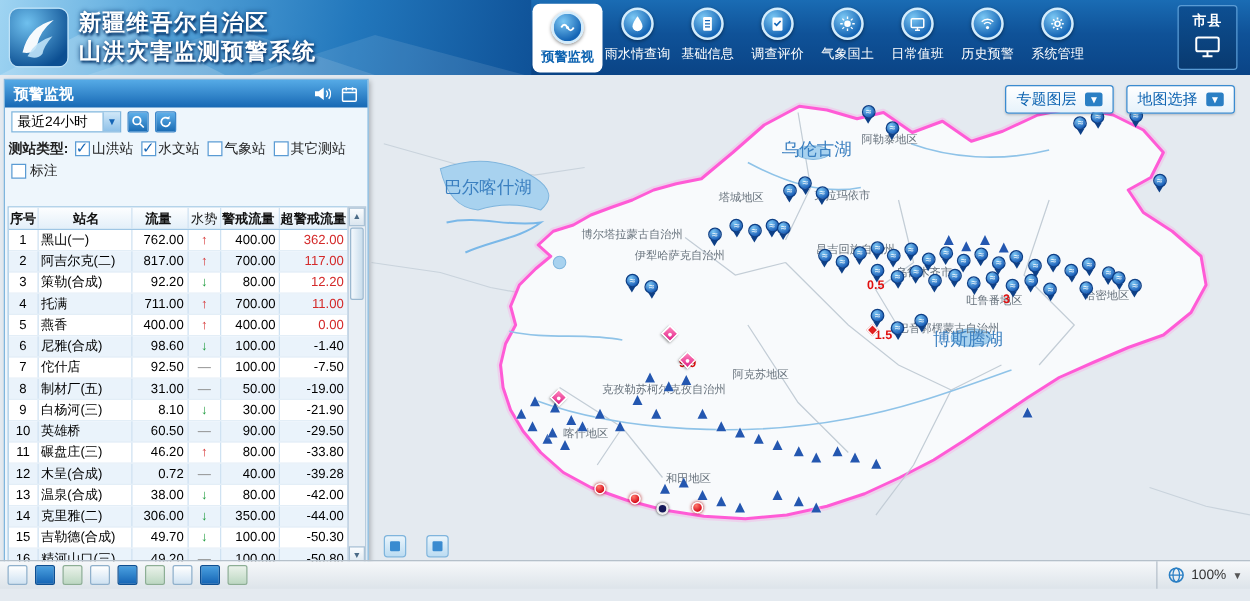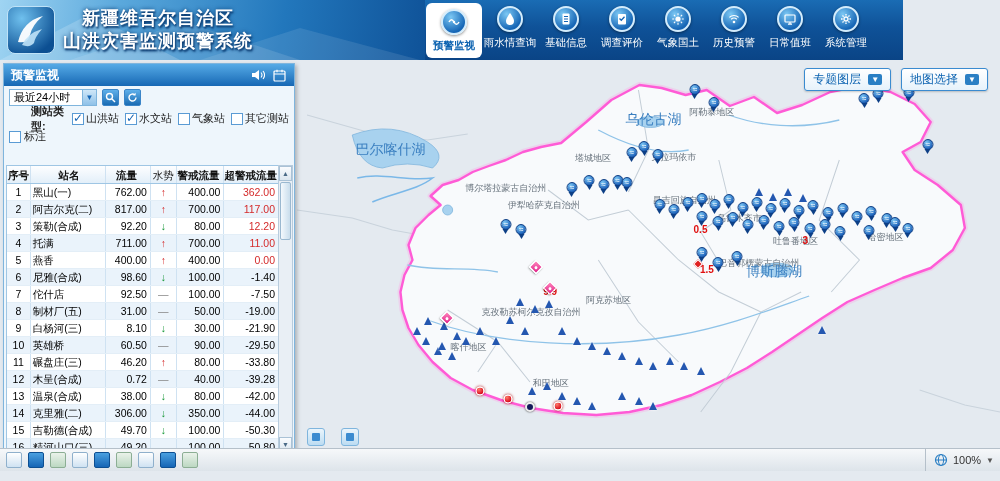--- a/index.html
+++ b/index.html
@@ -1,21 +1,21 @@
 <!DOCTYPE html>
 <html><head>
 <meta charset="utf-8">
 <style>
   * { margin:0; padding:0; box-sizing:border-box; }
   html,body { width:1000px; height:481px; overflow:hidden; font-family:"Liberation Sans","DejaVu Sans",sans-serif; background:#e4eaf0; }
   #root { position:relative; width:1000px; height:481px; }
 
   
-  .header { position:absolute; left:0; top:0; width:903px; height:60px;
-    background:linear-gradient(180deg,#1a6cb4 0%,#0f5298 45%,#0a4486 100%); z-index:30;text-align:center; }
+  .header { position:absolute; left:0; top:0; width:1000px; height:60px;
+    background:linear-gradient(180deg,#1a6cb4 0%,#0f5298 45%,#0a4486 100%); z-index:30; }
   .header-left { position:absolute; left:0; top:0; width:425px; height:60px;
     background:linear-gradient(100deg,#9fd4f2 0%,#5aa8dc 28%,#2277bc 66%,#0f5298 100%); overflow:hidden; }
   .header-left svg { position:absolute; left:0; top:0; }
   .logo { position:absolute; left:7px; top:6px; width:48px; height:48px; border-radius:8px;
     background:radial-gradient(circle at 30% 25%,#6fc0ee,#0c4f92 80%); border:1px solid #bfe2f7; }
   .logo svg { width:46px; height:46px; }
   .app-title { position:absolute; left:63px; top:7px; color:#fff; font-weight:bold; font-size:18px;
     line-height:23px; letter-spacing:1px; text-shadow:0 0 4px #0a3a70,1px 2px 2px #0a3a70; white-space:nowrap; }
 
   .nav { position:absolute; left:426px; top:0; height:60px; display:flex; }
@@ -49,21 +49,21 @@
     border-left:1px solid #7fb5dd; color:#1565b5; font-size:8px; display:flex; align-items:center; justify-content:center; }
   .mini-btn { width:17px; height:17px; border:1px solid #3a85c8; border-radius:2px;
     background:linear-gradient(180deg,#5fb0ea,#1a6cb4); display:flex; align-items:center; justify-content:center; cursor:pointer; }
 
   .filters-row { display:flex; align-items:center; gap:1px; padding:1px 3px; height:20px; font-size:11px; color:#222; }
   .filter-item { display:flex; align-items:center; gap:2px; padding:1px 2px; cursor:pointer; white-space:nowrap; }
   .filter-item.hl { background:#b9ddf6; border:1px solid #5a9bd4; }
   .cb { width:12px; height:12px; background:#fff; border:1px solid #5a9bd4; position:relative; flex:0 0 12px; }
   .cb.on::after { content:"✓"; position:absolute; left:0; top:-3px; color:#1565b5; font-size:12px; font-weight:bold; }
 
-  .types-row { display:flex; align-items:center; gap:2px; padding:1px 3px; height:19px; font-size:11px; color:#222;margin-left:24px; }
+  .types-row { display:flex; align-items:center; gap:2px; padding:1px 3px; height:19px; font-size:11px; color:#222; }
   .types-row .tr-label { font-weight:bold; margin-right:1px; }
   .annot-row { display:flex; align-items:center; gap:3px; padding:1px 5px; height:17px; font-size:11px; color:#222; }
 
   .tbl { position:absolute; left:2px; top:101px; width:273px; bottom:2px;
     background:#fff; border:1px solid #9fc6e4; font-size:10.5px; overflow:hidden; }
   .thead { display:flex; height:18px; background:linear-gradient(180deg,#fdfeff,#e3eff9);
     border-bottom:1px solid #9fc6e4; font-weight:bold; color:#111; }
   .tcell { display:inline-block; height:100%; line-height:17px; border-right:1px solid #cfe2f2;
     overflow:hidden; white-space:nowrap; }
   .thead .tcell { line-height:18px; text-align:center; cursor:pointer; }
@@ -202,46 +202,53 @@
             <svg width="14" height="14" viewBox="0 0 14 14">
               <circle cx="7" cy="7" r="2.6" fill="#fff"></circle>
               <path d="M7 1.2v2M7 10.8v2M1.2 7h2M10.8 7h2M2.9 2.9l1.4 1.4M9.7 9.7l1.4 1.4M11.1 2.9L9.7 4.3M4.3 9.7l-1.4 1.4" stroke="#fff" stroke-width="1.1"></path>
             </svg>
           </div>
           <div class="nav-label">气象国土</div>
         </div>
         <div class="nav-item">
           <div class="nav-ico">
             <svg width="14" height="14" viewBox="0 0 14 14">
+              <rect x="2" y="3" width="10" height="7" rx="0.8" fill="none" stroke="#fff" stroke-width="1.2"></rect>
+              <path d="M5 12.2h4M7 10v2.2" stroke="#fff" stroke-width="1.2"></path>
+            </svg>
+          </div>
+          <div class="nav-label">日常值班</div>
+        </div>
+        <div class="nav-item">
+          <div class="nav-ico">
+            <svg width="14" height="14" viewBox="0 0 14 14">
               <circle cx="7" cy="10" r="1.3" fill="#fff"></circle>
               <path d="M4.2 7.2a4 4 0 0 1 5.6 0M2.4 5.4a6.5 6.5 0 0 1 9.2 0" stroke="#fff" fill="none" stroke-width="1.2"></path>
             </svg>
           </div>
           <div class="nav-label">历史预警</div>
         </div>
         <div class="nav-item">
           <div class="nav-ico">
             <svg width="14" height="14" viewBox="0 0 14 14">
-              <rect x="2" y="3" width="10" height="7" rx="0.8" fill="none" stroke="#fff" stroke-width="1.2"></rect>
-              <path d="M5 12.2h4M7 10v2.2" stroke="#fff" stroke-width="1.2"></path>
-            </svg>
-          </div>
-          <div class="nav-label">日常值班</div>
-        </div>
-        <div class="nav-item">
-          <div class="nav-ico">
-            <svg width="14" height="14" viewBox="0 0 14 14">
               <circle cx="7" cy="7" r="2" fill="none" stroke="#fff" stroke-width="1.3"></circle>
               <path d="M7 3.6V2M7 12v-1.6M3.6 7H2M12 7h-1.6M4.6 4.6L3.5 3.5M10.5 10.5l-1.1-1.1M9.4 4.6l1.1-1.1M3.5 10.5l1.1-1.1" stroke="#fff" stroke-width="1.3"></path>
             </svg>
           </div>
           <div class="nav-label">系统管理</div>
         </div>
       </div>
 
+    <div class="region-box">
+      <span class="rb-label">市县</span>
+      <svg width="22" height="20" viewBox="0 0 22 20">
+        <rect x="2" y="2" width="18" height="11" rx="1.5" fill="none" stroke="#fff" stroke-width="1.6"></rect>
+        <path d="M7 17h8M11 13v4" stroke="#fff" stroke-width="1.6"></path>
+      </svg>
+    </div>
   </div>
 
   <div class="map">
     <svg class="basemap" viewBox="0 0 700 398" preserveAspectRatio="none">
 
       <path d="M0,150 L55,158 L95,170 L128,176 M10,55 L70,72 L130,80 L170,74 M620,330 L665,345 L700,352" stroke="#c9d3dc" stroke-width="1" fill="none"></path>
 
       <path d="M55,75 Q95,60 130,82 Q150,95 135,108 Q110,100 85,108 Q62,106 55,75 Z" fill="#a8d2ef" stroke="#7fb5dd" stroke-width="0.8"></path>
       <path d="M60,118 C85,112 110,122 135,118 C120,130 95,133 75,142" stroke="#7ab8e8" stroke-width="1.6" fill="none"></path>
 

